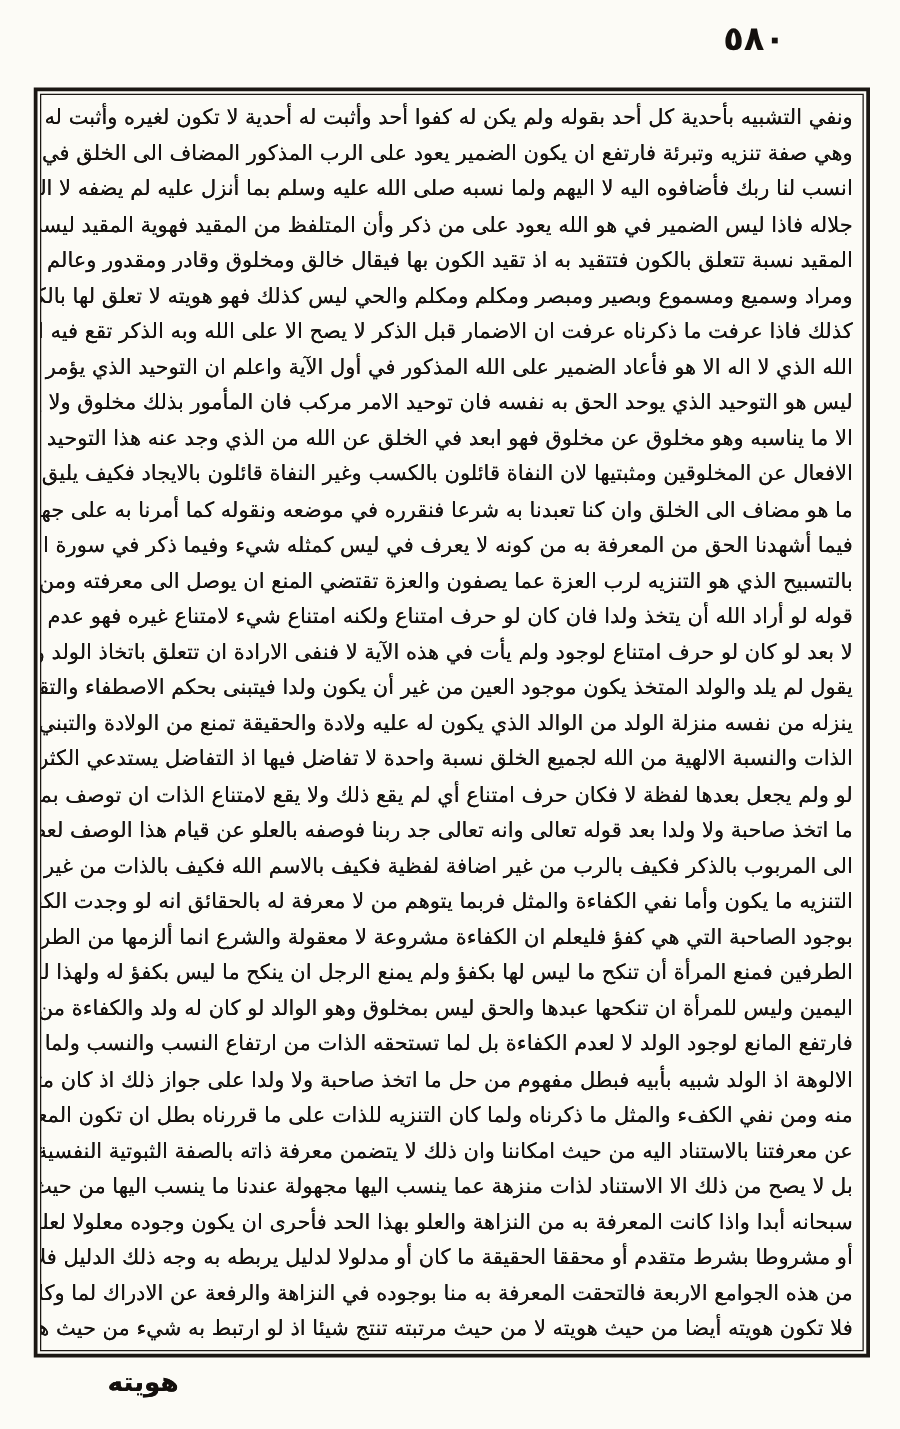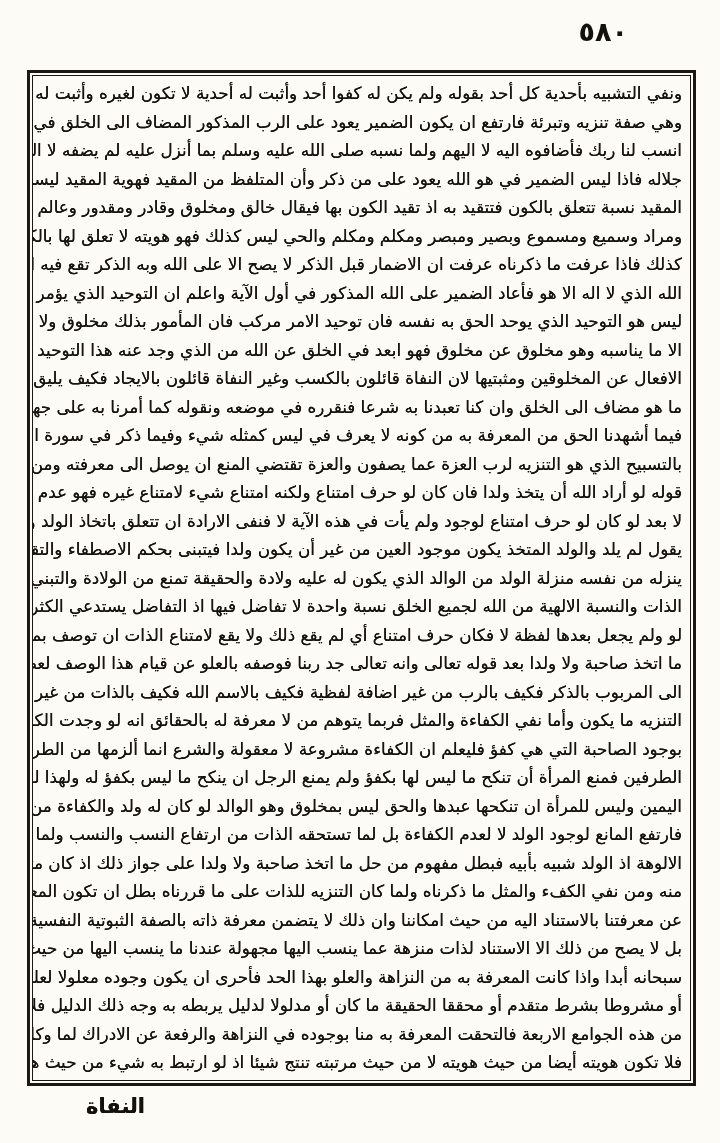--- a/index.html
+++ b/index.html
@@ -113,15 +113,15 @@
           <div class="text-line">عن معرفتنا بالاستناد اليه من حيث امكاننا وان ذلك لا يتضمن معرفة ذاته بالصفة الثبوتية النفسية التي هو عليها</div>
           <div class="text-line">بل لا يصح من ذلك الا الاستناد لذات منزهة عما ينسب اليها مجهولة عندنا ما ينسب اليها من حيث نفسيتها فلا يعرف</div>
           <div class="text-line">سبحانه أبدا واذا كانت المعرفة به من النزاهة والعلو بهذا الحد فأحرى ان يكون وجوده معلولا لعلة تتقدمه في الرتبة</div>
           <div class="text-line">أو مشروطا بشرط متقدم أو محققا الحقيقة ما كان أو مدلولا لدليل يربطه به وجه ذلك الدليل فلا جامع سبحانه بيننا وبينه</div>
           <div class="text-line">من هذه الجوامع الاربعة فالتحقت المعرفة به منا بوجوده في النزاهة والرفعة عن الادراك لما وكلم يصح ان ينتجه شيء</div>
           <div class="text-line">فلا تكون هويته أيضا من حيث هويته لا من حيث مرتبته تنتج شيئا اذ لو ارتبط به شيء من حيث هويته لا ترتبط</div>
         </div>
     </div>
   </div>
 
-  <div class="catchword">النفاة</div>
+  <div class="catchword">هويته</div>
 
 </div>
 
 </body></html>

